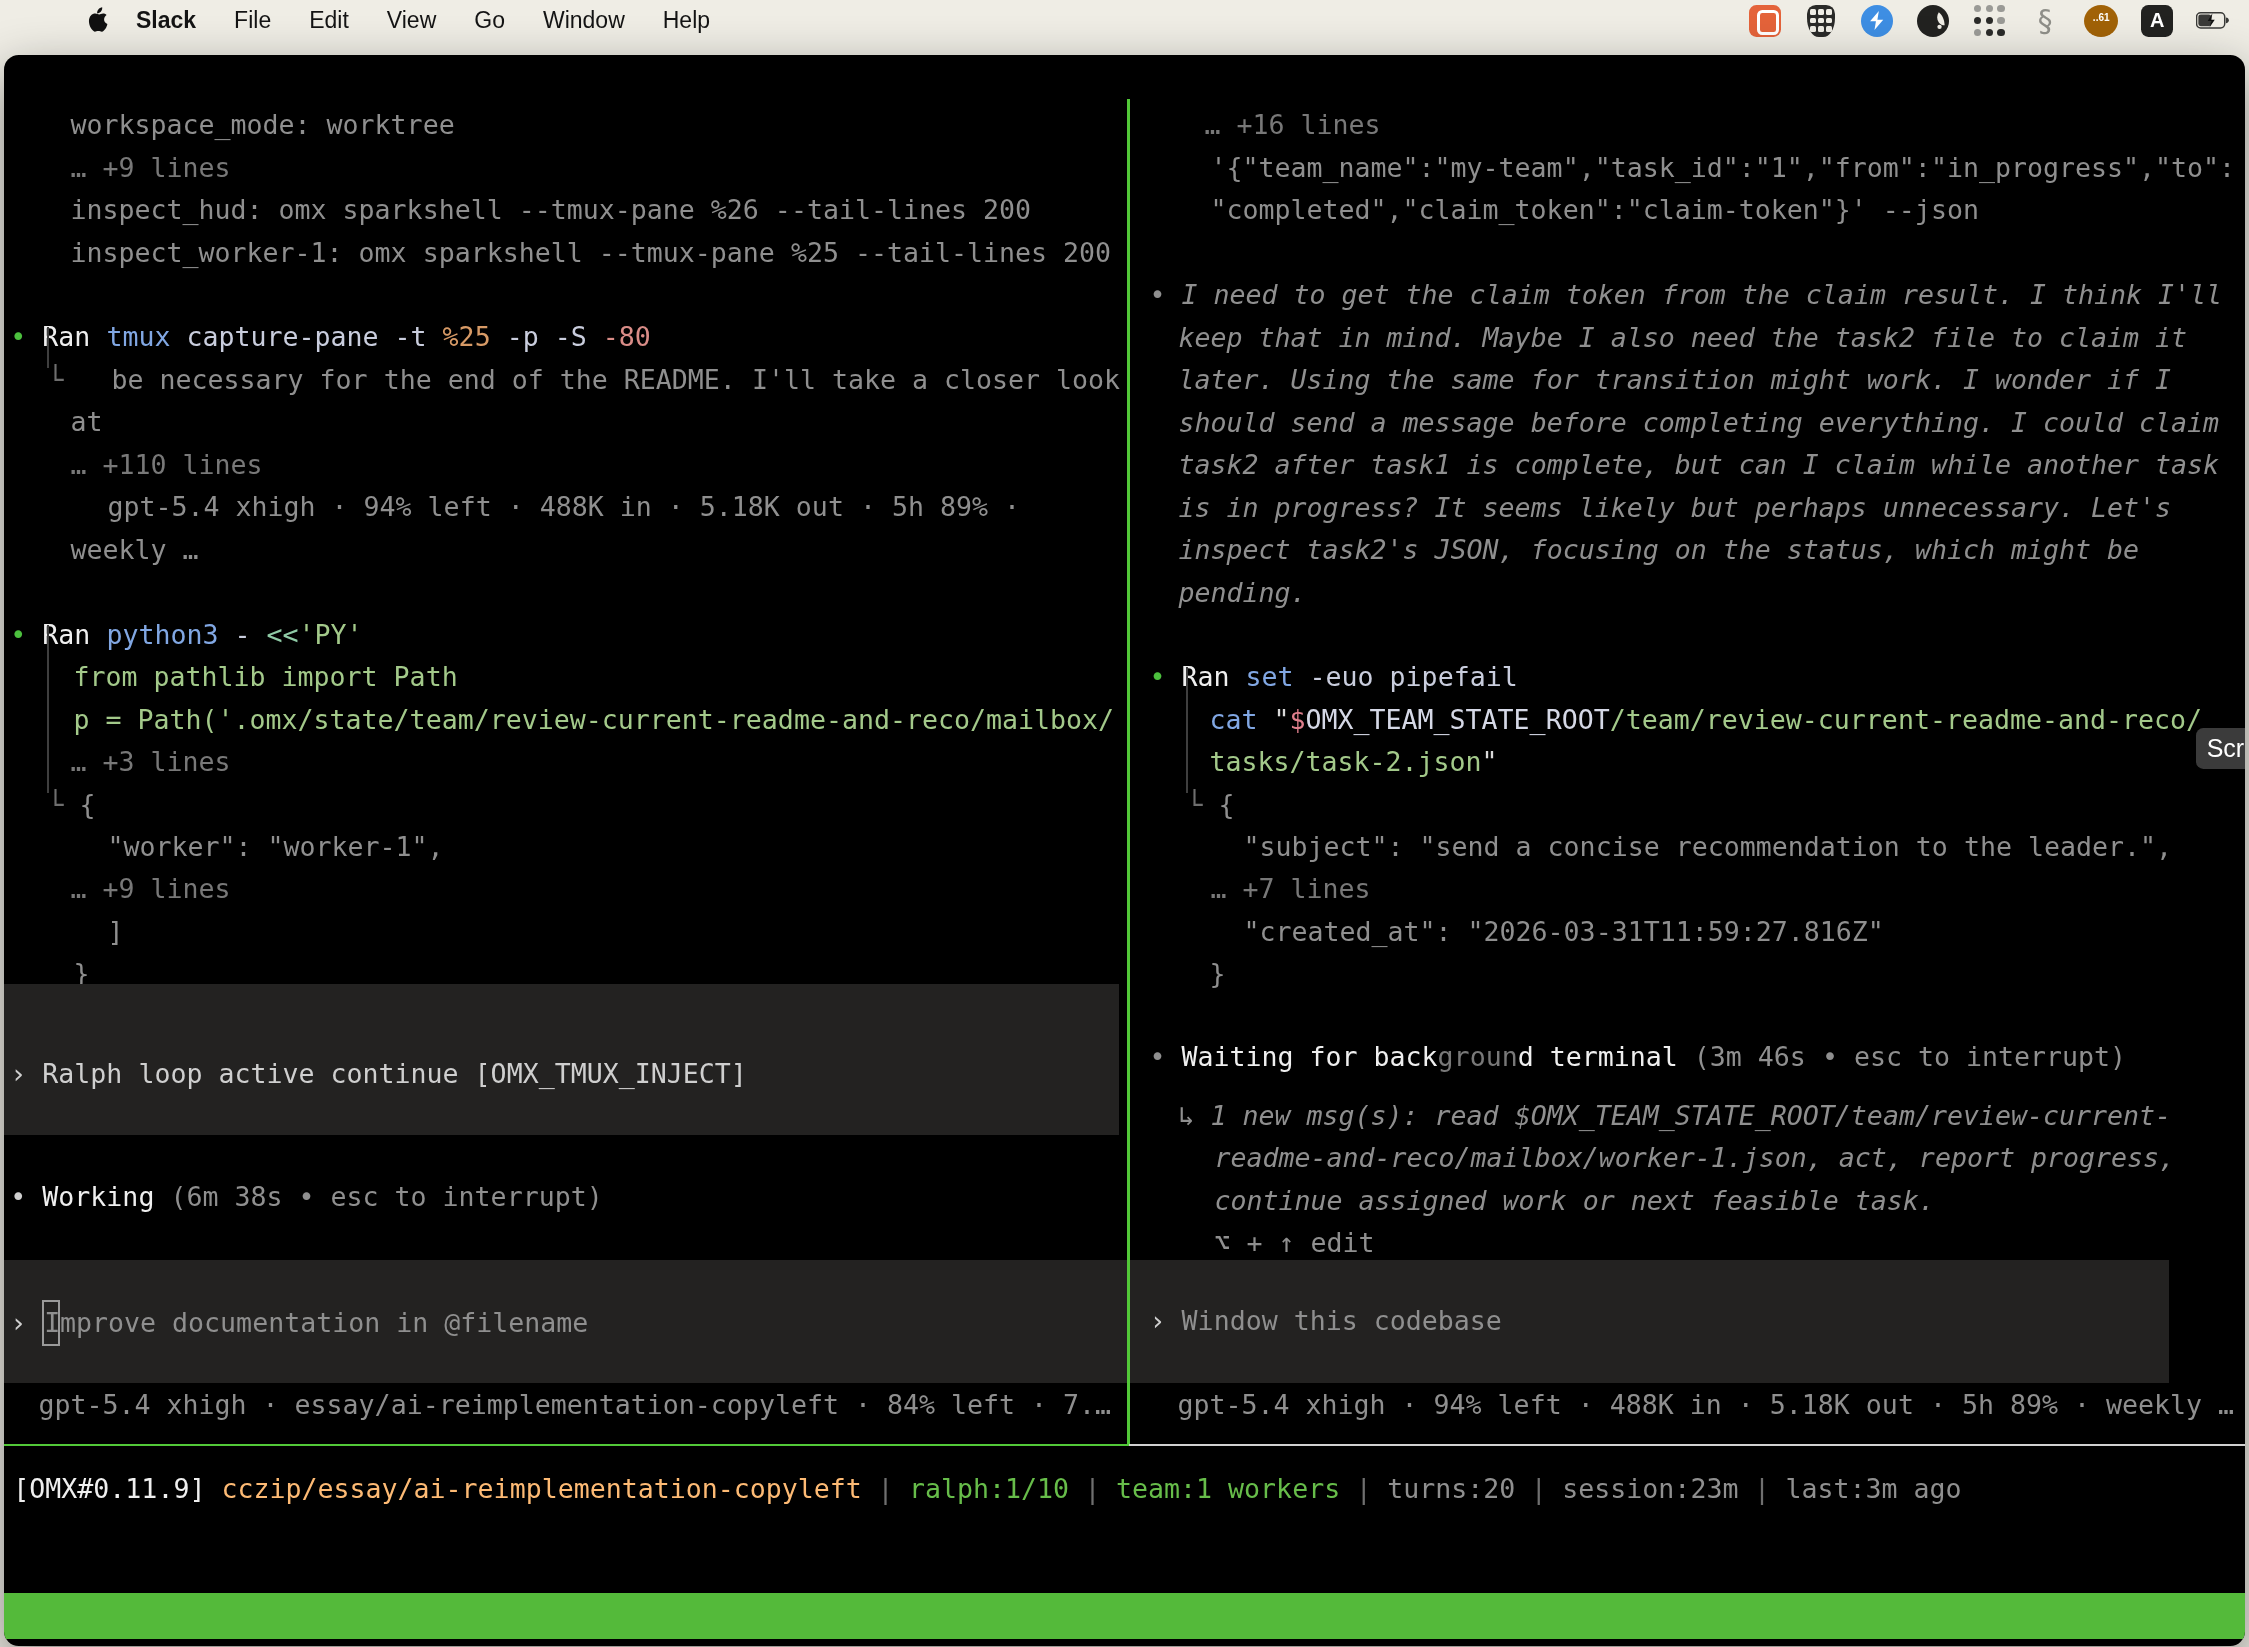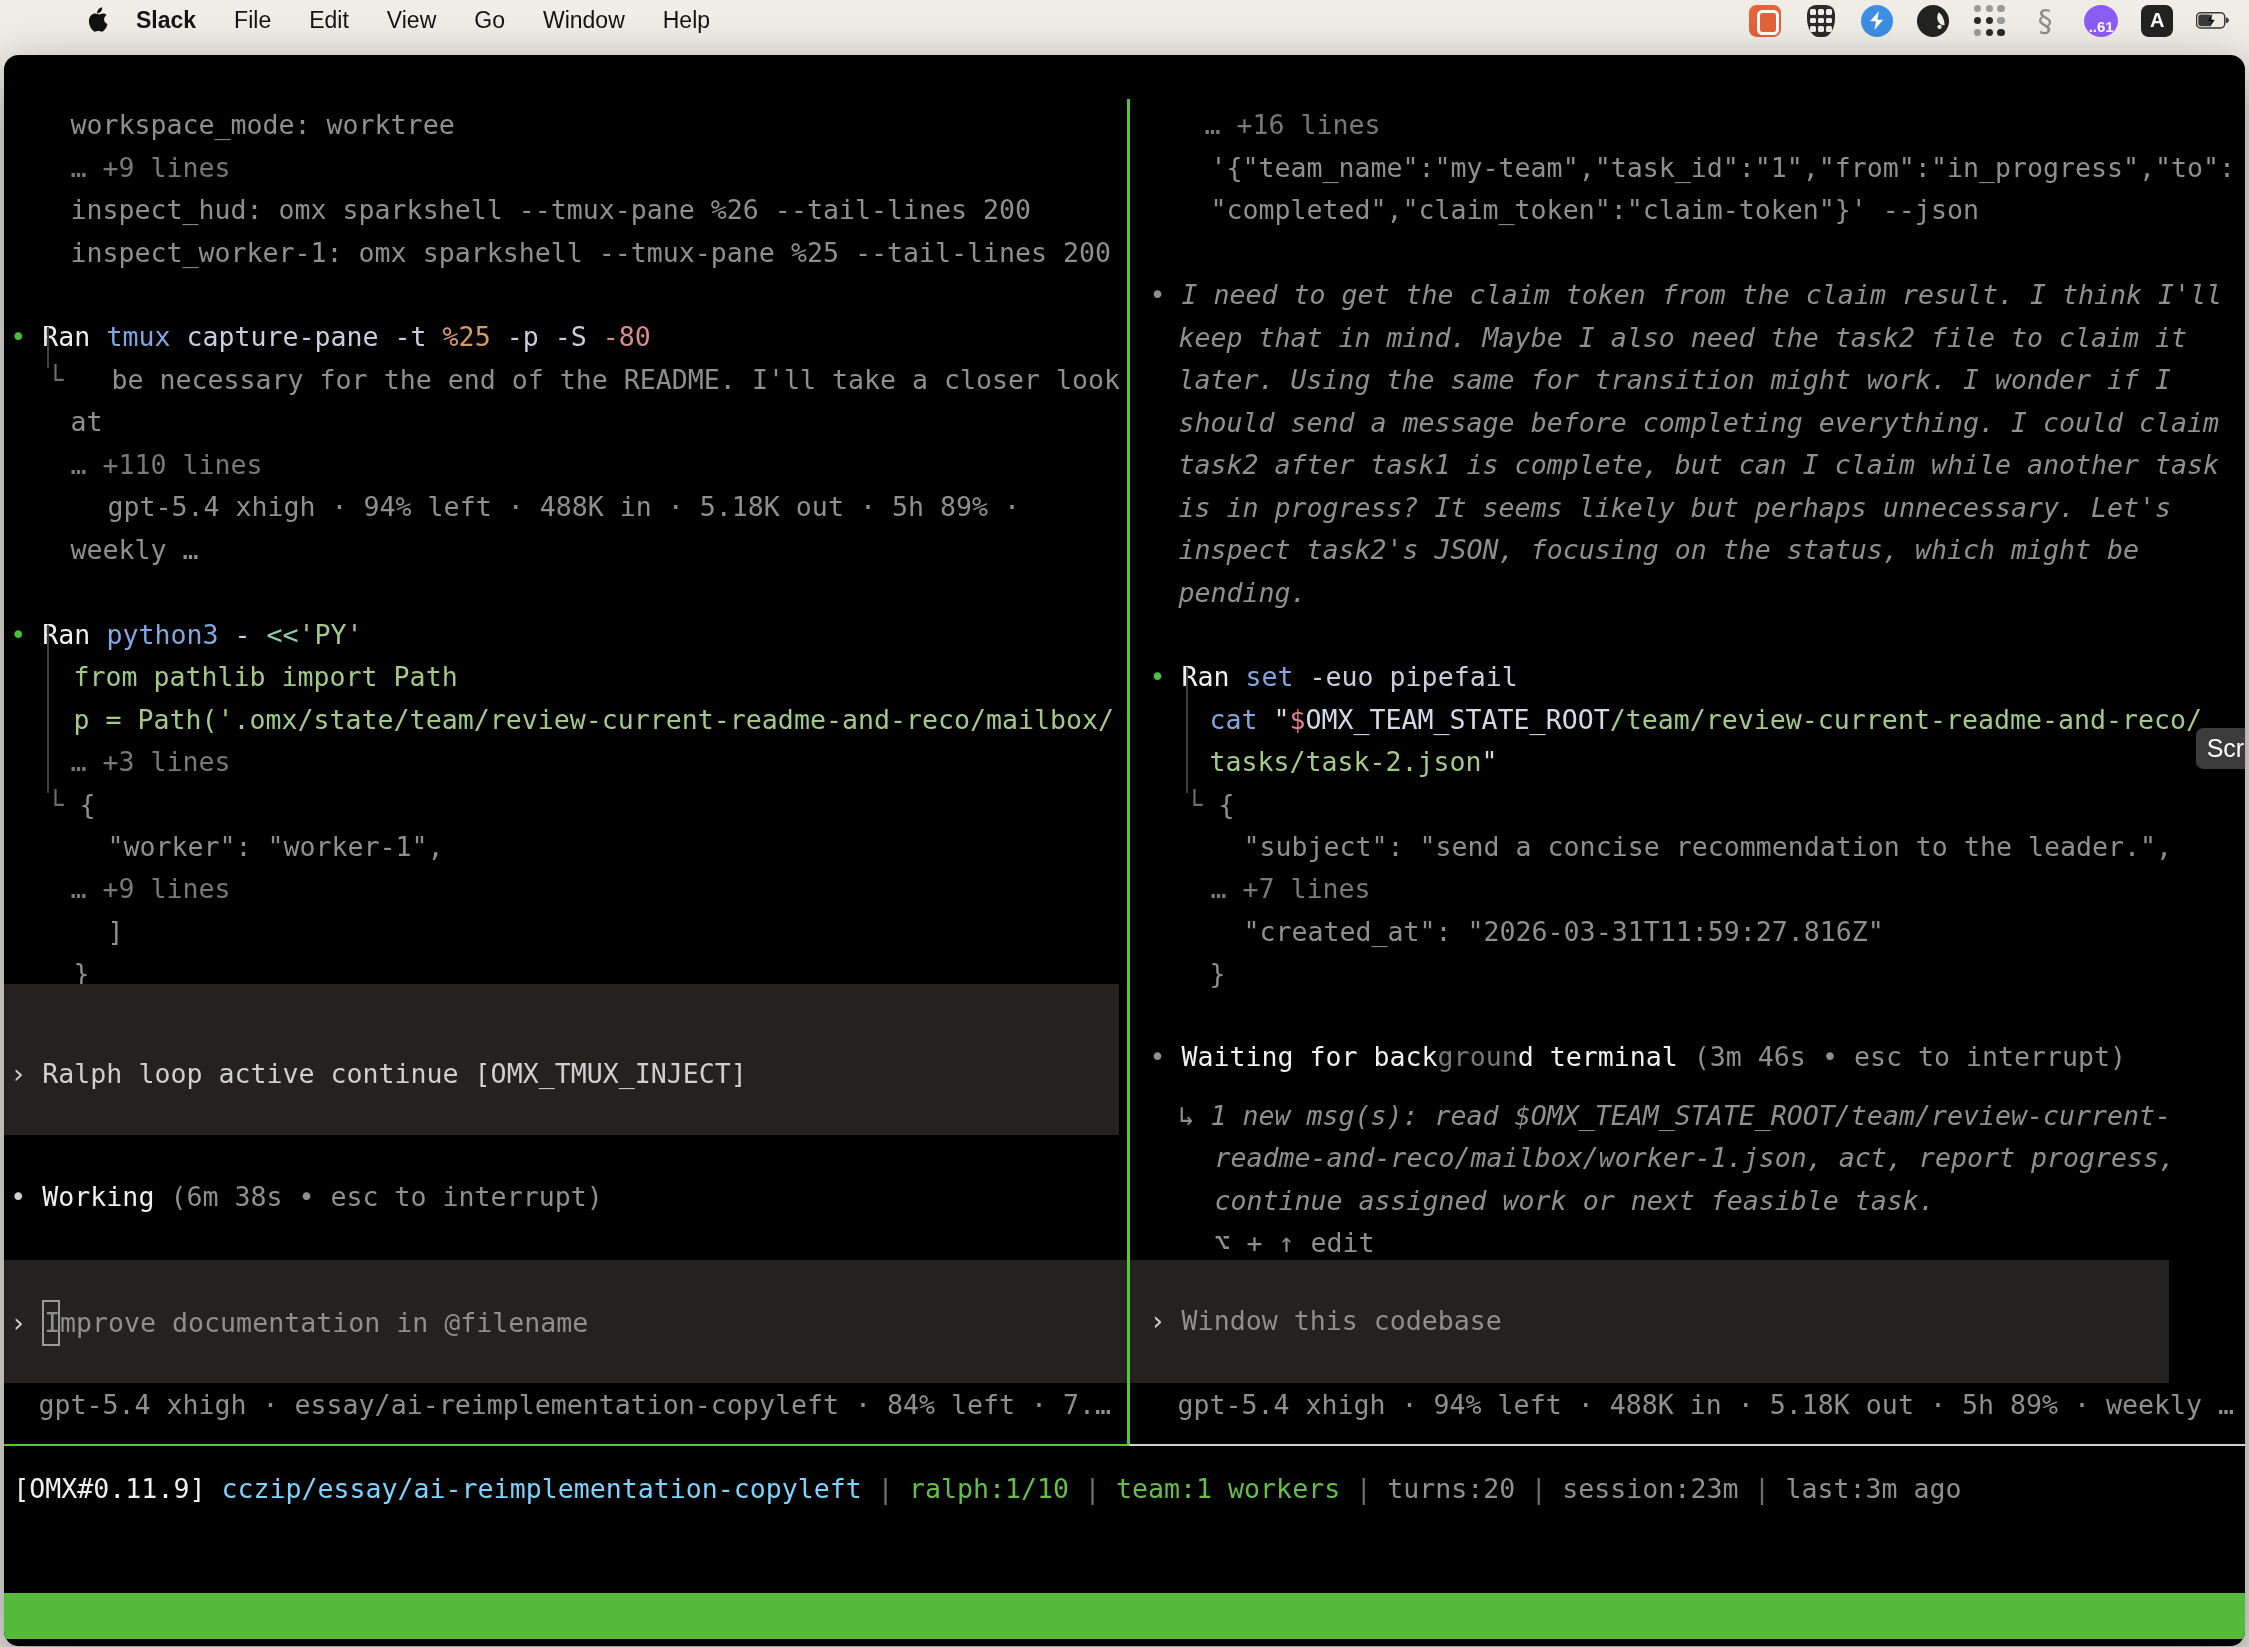--- a/index.html
+++ b/index.html
@@ -18,22 +18,22 @@
   .chatic { width:32px; height:32px; background:#E4633A; border-radius:7.4px; position:relative; }
   .chatic::after { content:""; position:absolute; left:7.4px; top:5.9px; width:16px; height:19px;
      border:3.7px solid #fff; border-radius:5.2px; }
   .shieldic { width:28px; height:32px; background:#2b2b29; border-radius:8.9px 8.9px 11.8px 11.8px/8.9px 8.9px 19px 19px;
      display:grid; grid-template-columns:repeat(3,5.9px); grid-template-rows:repeat(3,5.9px); gap:2.2px;
      align-content:center; justify-content:center; }
   .shieldic i { background:#efede5; border-radius:1.5px; }
   .blueic { width:32px; height:32px; border-radius:50%; background:#3E8EE3; display:flex; align-items:center; justify-content:center; }
   .dotgrid { display:grid; grid-template-columns:repeat(3,7.4px); grid-template-rows:repeat(3,7.4px); gap:4.4px; }
   .dotgrid i { border-radius:50%; }
-  .meteric { width:34px; height:32px; border-radius:50%; background:#8b5cf6; color:#fff;
-     font-size:15px; display:flex; align-items:flex-end; justify-content:center; padding-bottom:2px;
+  .meteric { width:34px; height:32px; border-radius:50%; background:#a16207; color:#fff;
+     font-size:10px; display:flex; align-items:flex-end; justify-content:center; padding-bottom:14px;
      font-family:"Liberation Sans",sans-serif; font-weight:700; }
   .akeyic { width:32px; height:32px; border-radius:7.4px; background:#222220; color:#fff;
      font-size:20px; font-weight:700; display:flex; align-items:center; justify-content:center;
      font-family:"Liberation Sans",sans-serif; }
   .squig { font-size:29.5px; color:#8f8f89; font-family:"DejaVu Sans",sans-serif; }
 
   
   .win { position:absolute; left:4.4px; top:55px; width:2241px; height:1591px;
      background:#000; border-radius:14.8px; overflow:hidden;
      box-shadow:0 18.5px 52px rgba(0,0,0,0.45); }
@@ -70,21 +70,21 @@
   .vdiv { position:absolute; width:2.2px; background:#52c838; }
   .hline-g { position:absolute; height:2.2px; background:#52c838; }
   .hline-w { position:absolute; height:2.2px; background:#d0d0d0; }
   .cursorbox { display:inline-block; width:17.7px; border:2.2px solid #9a9a9a; color:#8f8f8f; text-align:center; }
   .tooltip { position:absolute; background:#3b3b3b; color:#fff; border-radius:7.4px;
      font-family:"Liberation Sans",sans-serif; font-size:25px; line-height:41px;
      padding:0 10.3px; }
 
   
   .omxline { position:absolute; font-size:26.6px; line-height:42px; white-space:pre; }
-  .cyan { color:#7dd3fc; } .sgrn { color:#67bd4a; } .sep { color:#6f6f6f; margin:0 15.5px; }
+  .cyan { color:#fdba74; } .sgrn { color:#67bd4a; } .sep { color:#6f6f6f; margin:0 15.5px; }
   .tmuxbar { position:absolute; left:0; width:2241px; height:46px; background:#54BA3A;
      color:#0c1c08; font-size:26.6px; line-height:46px; white-space:pre; }
   .tmuxbar .lefttxt { position:absolute; left:8.9px; }
 </style>
 </head>
 <body>
 
 <div class="menubar">
   <span class="apple">
     <svg width="25" height="29.5" viewBox="0 0 17 20">

